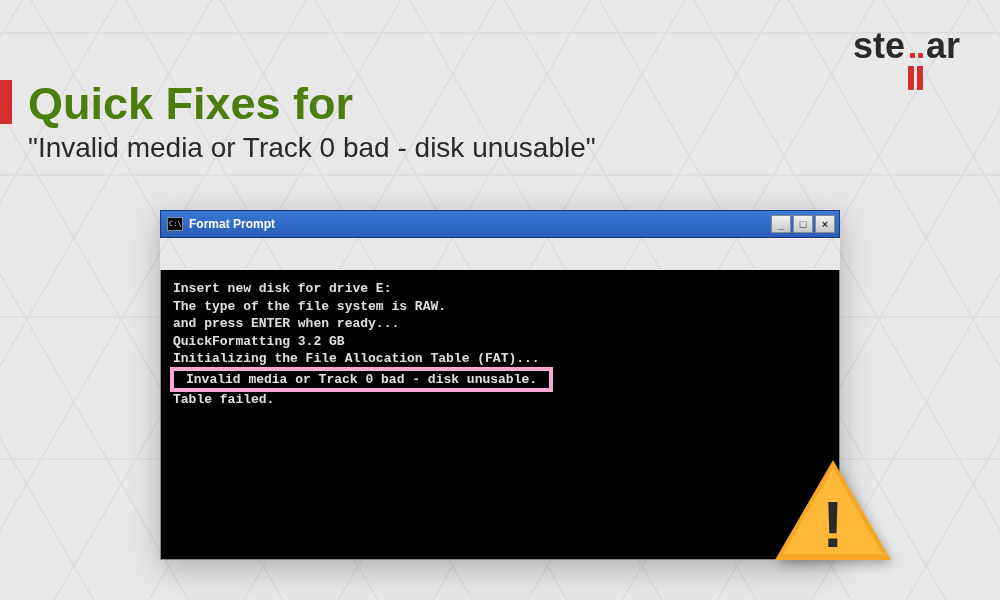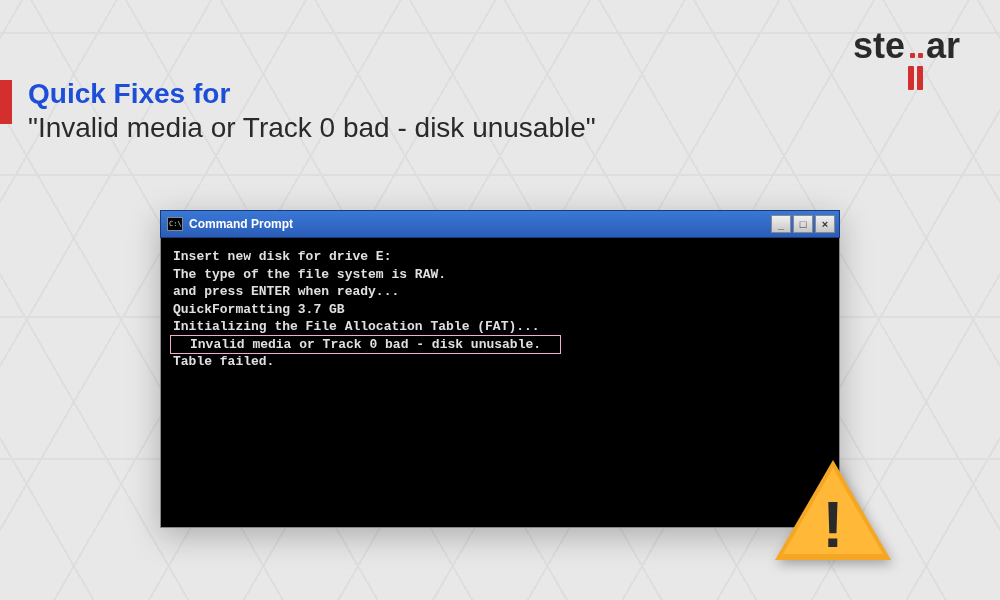--- a/index.html
+++ b/index.html
@@ -65,23 +65,23 @@
       width: 12px;
       height: 44px;
       background: #d32f2f;
     }
     .heading {
       position: absolute;
       left: 28px;
       top: 78px;
     }
     .heading-line1 {
-      font-size: 28px;
+      font-size: 45px;
       font-weight: 700;
-      color: #1d4ed8;
+      color: #4d7c0f;
       font-family: 'Segoe UI', Arial, sans-serif;
     }
     .heading-line2 {
       font-size: 28px;
       font-weight: 400;
       color: #2a2a2a;
       font-family: 'Segoe UI', Arial, sans-serif;
       margin-top: 2px;
     }
     .cmd-window {
@@ -145,28 +145,29 @@
       background: #000;
       border: 1px solid #888;
       border-top: none;
       padding: 10px 12px;
       min-height: 290px;
       font-family: 'Consolas', 'Courier New', monospace;
       font-size: 13px;
       color: #e0e0e0;
       line-height: 1.35;
       font-weight: bold;
+      margin-top: 32px;
     }
     .cmd-line {
       white-space: pre;
     }
     .highlighted-line {
-      border: 1px solid #f9a8d4;
+      border: 4px solid #f9a8d4;
       display: inline-block;
-      padding: 0 19px;
+      padding: 0 12px;
       margin: -1px -3px;
     }
     .warning-icon {
       position: absolute;
       right: 105px;
       bottom: 35px;
       width: 120px;
       height: 105px;
     }
     .warning-triangle {
@@ -226,32 +227,32 @@
 <div class="heading">
   <div class="heading-line1">Quick Fixes for</div>
   <div class="heading-line2">"Invalid media or Track 0 bad - disk unusable"</div>
 </div>
 
 <div class="cmd-window">
   <div class="titlebar">
     <div class="titlebar-icon">
       <span class="titlebar-icon-text">C:\</span>
     </div>
-    <div class="titlebar-text">Command Prompt</div>
+    <div class="titlebar-text">Format Prompt</div>
     <div class="titlebar-buttons">
       <div class="titlebar-btn">_</div>
       <div class="titlebar-btn">□</div>
       <div class="titlebar-btn">×</div>
     </div>
   </div>
   <div class="cmd-body">
     <div class="cmd-line">Insert new disk for drive E:</div>
     <div class="cmd-line">The type of the file system is RAW.</div>
     <div class="cmd-line">and press ENTER when ready...</div>
-    <div class="cmd-line">QuickFormatting 3.7 GB</div>
+    <div class="cmd-line">QuickFormatting 3.2 GB</div>
     <div class="cmd-line">Initializing the File Allocation Table (FAT)...</div>
     <div class="cmd-line"><span class="highlighted-line">Invalid media or Track 0 bad - disk unusable.</span></div>
     <div class="cmd-line">Table failed.</div>
   </div>
 </div>
 
 <div class="warning-icon">
   <div class="warning-triangle">
     <div class="warning-mark">!</div>
   </div>

